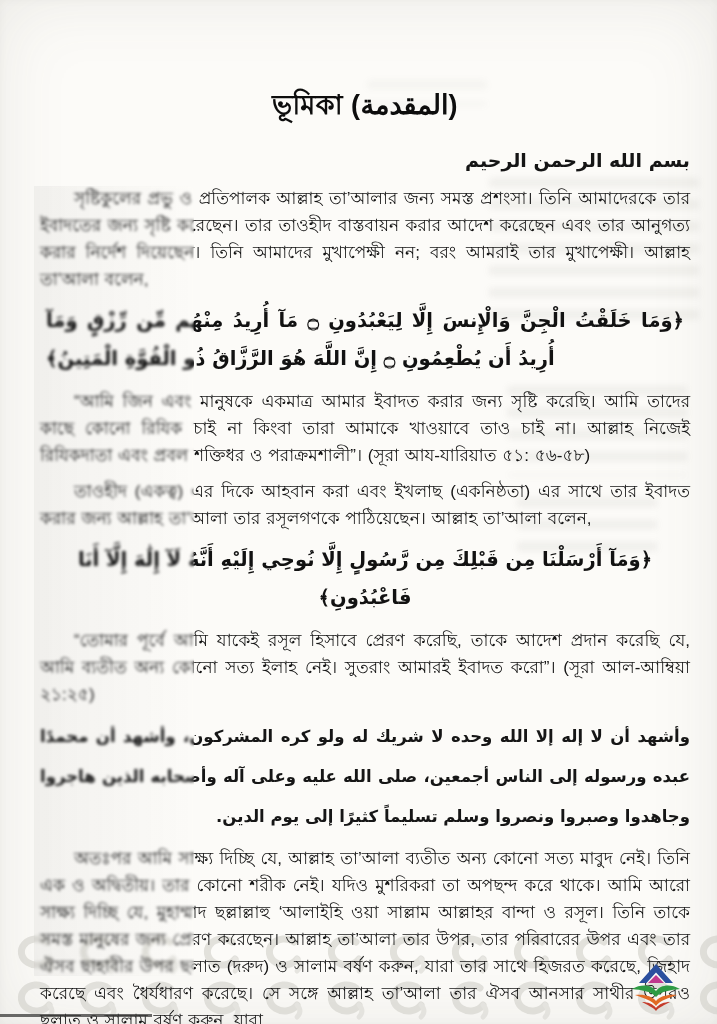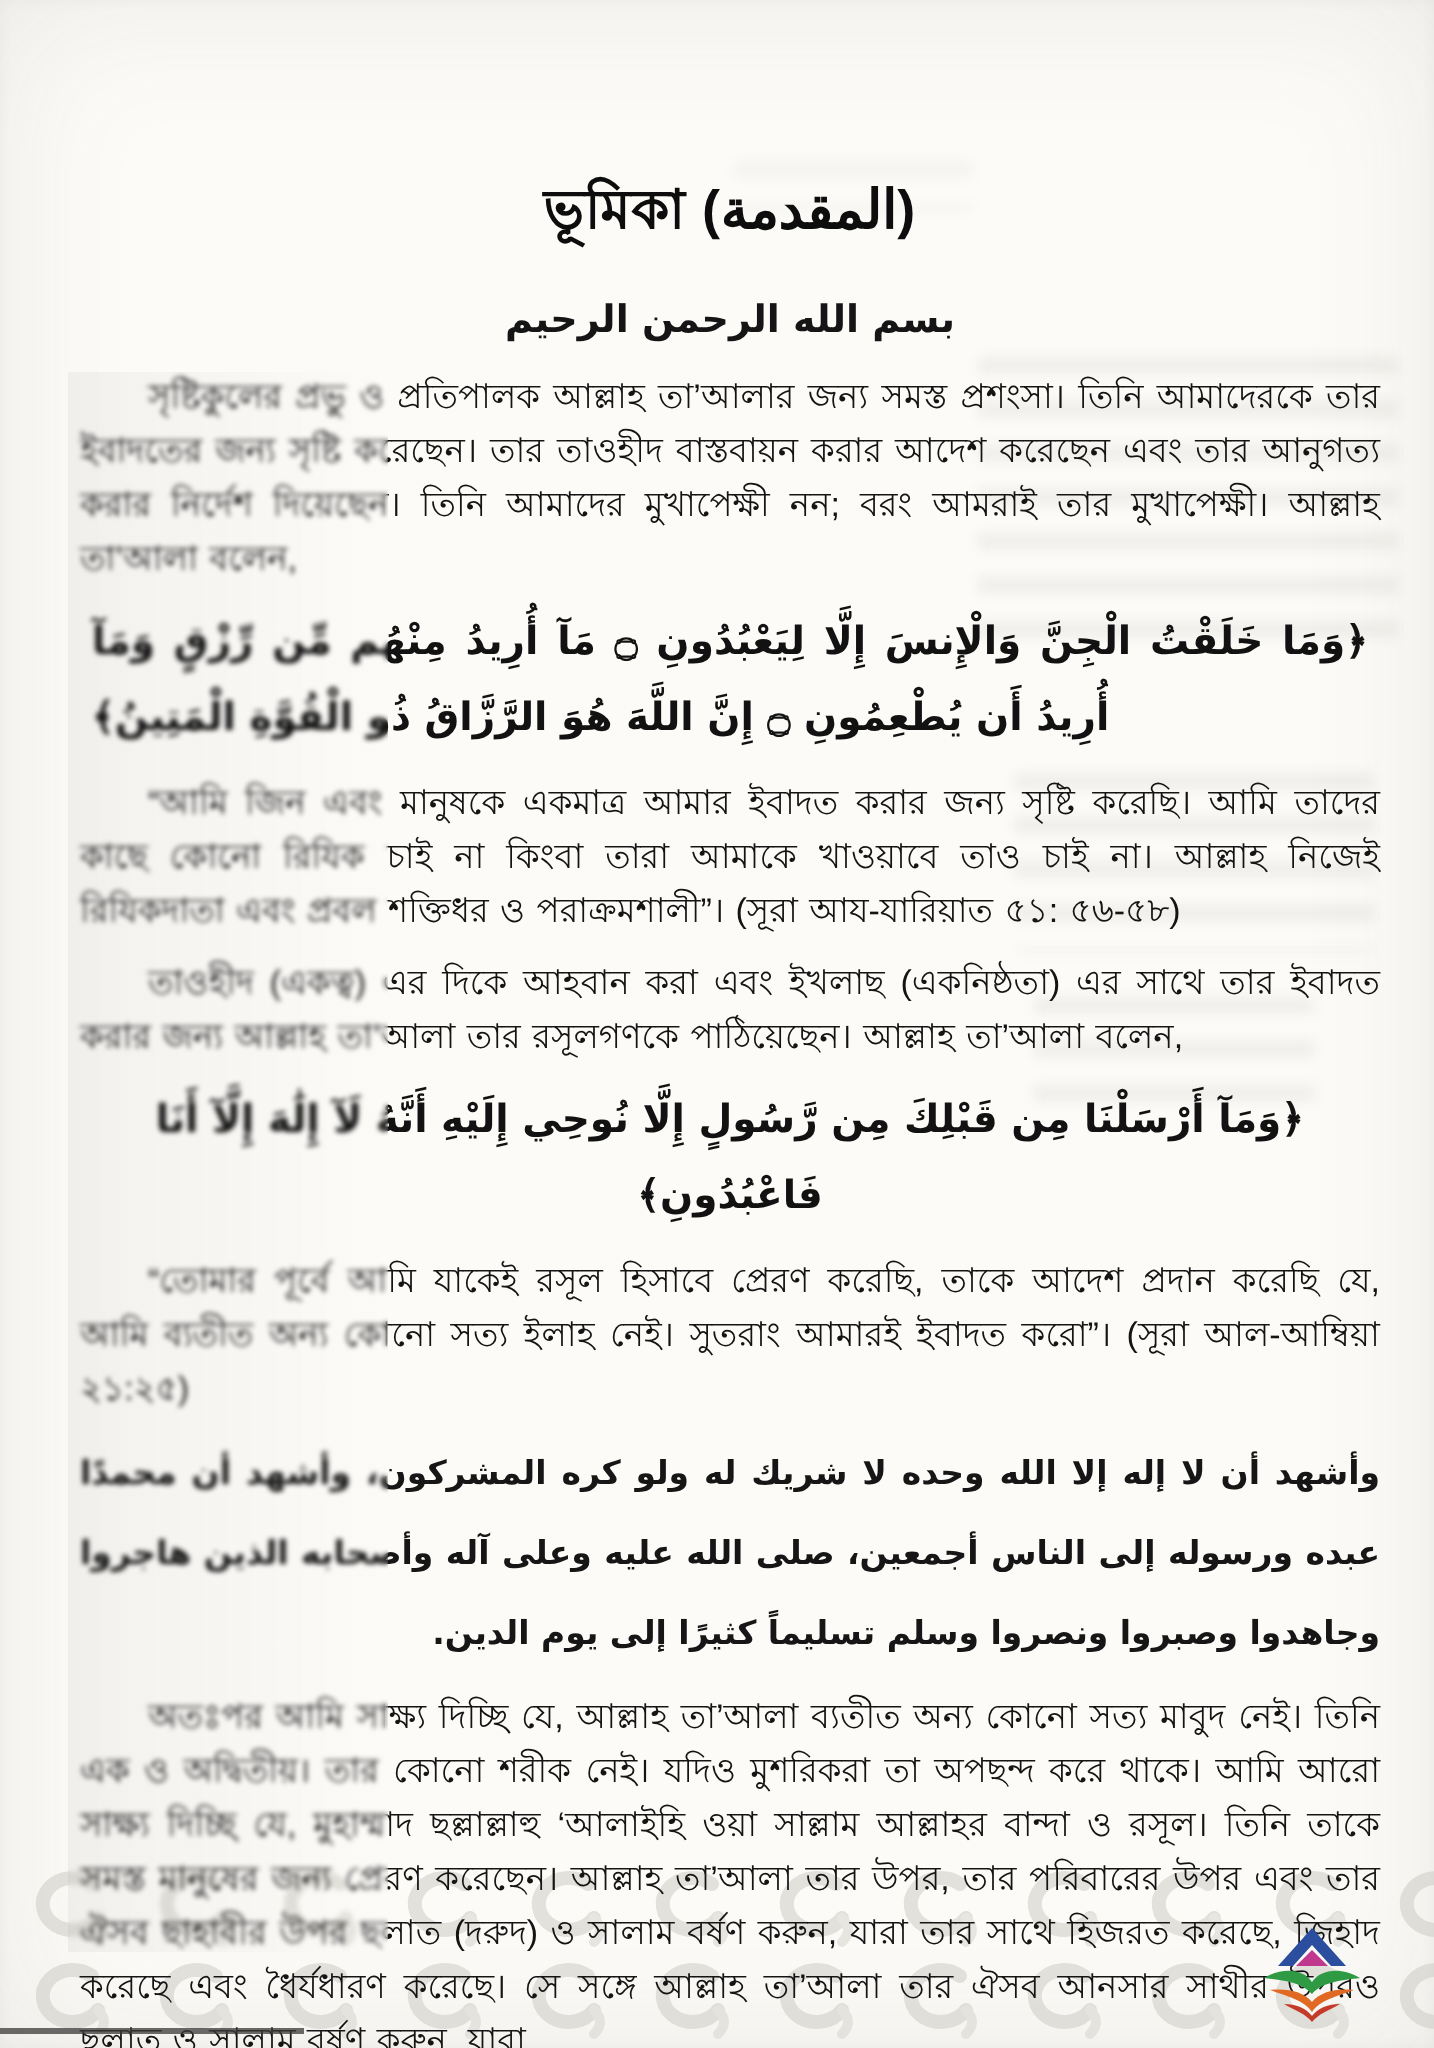--- a/index.html
+++ b/index.html
@@ -23,21 +23,20 @@
   }
   .doc-title{
     text-align:center;
     font-size:27px;
     font-weight:bold;
     letter-spacing:0.5px;
     margin:0 0 20px 0;
     color:#0d0d0d;
   }
   .basmala{
-    text-align:center;
     font-size:19px;
     font-weight:bold;
     direction:rtl;
     font-family:"DejaVu Sans",sans-serif;
     margin:0 0 14px 0;
     color:#151515;
   }
   .para-bn{
     font-size:17px;
     line-height:27px;

